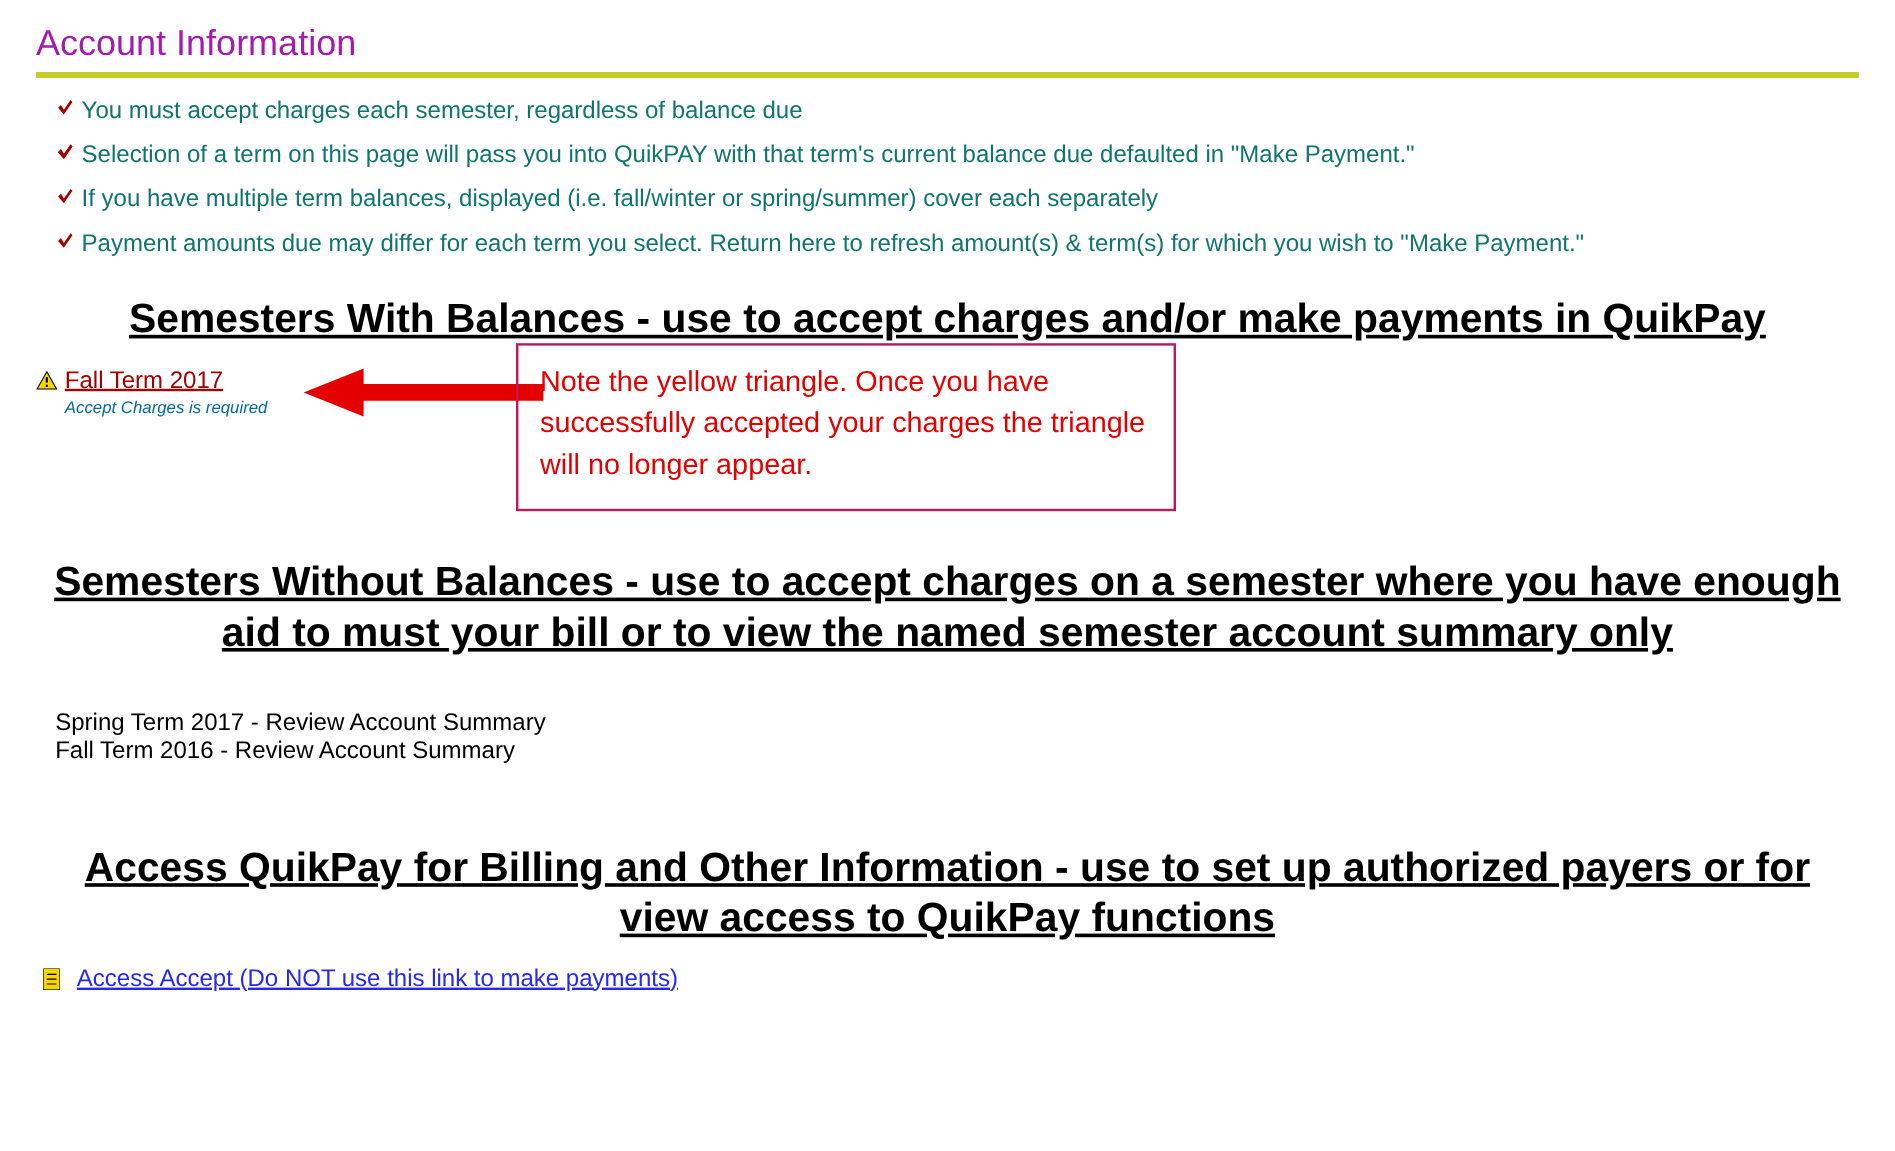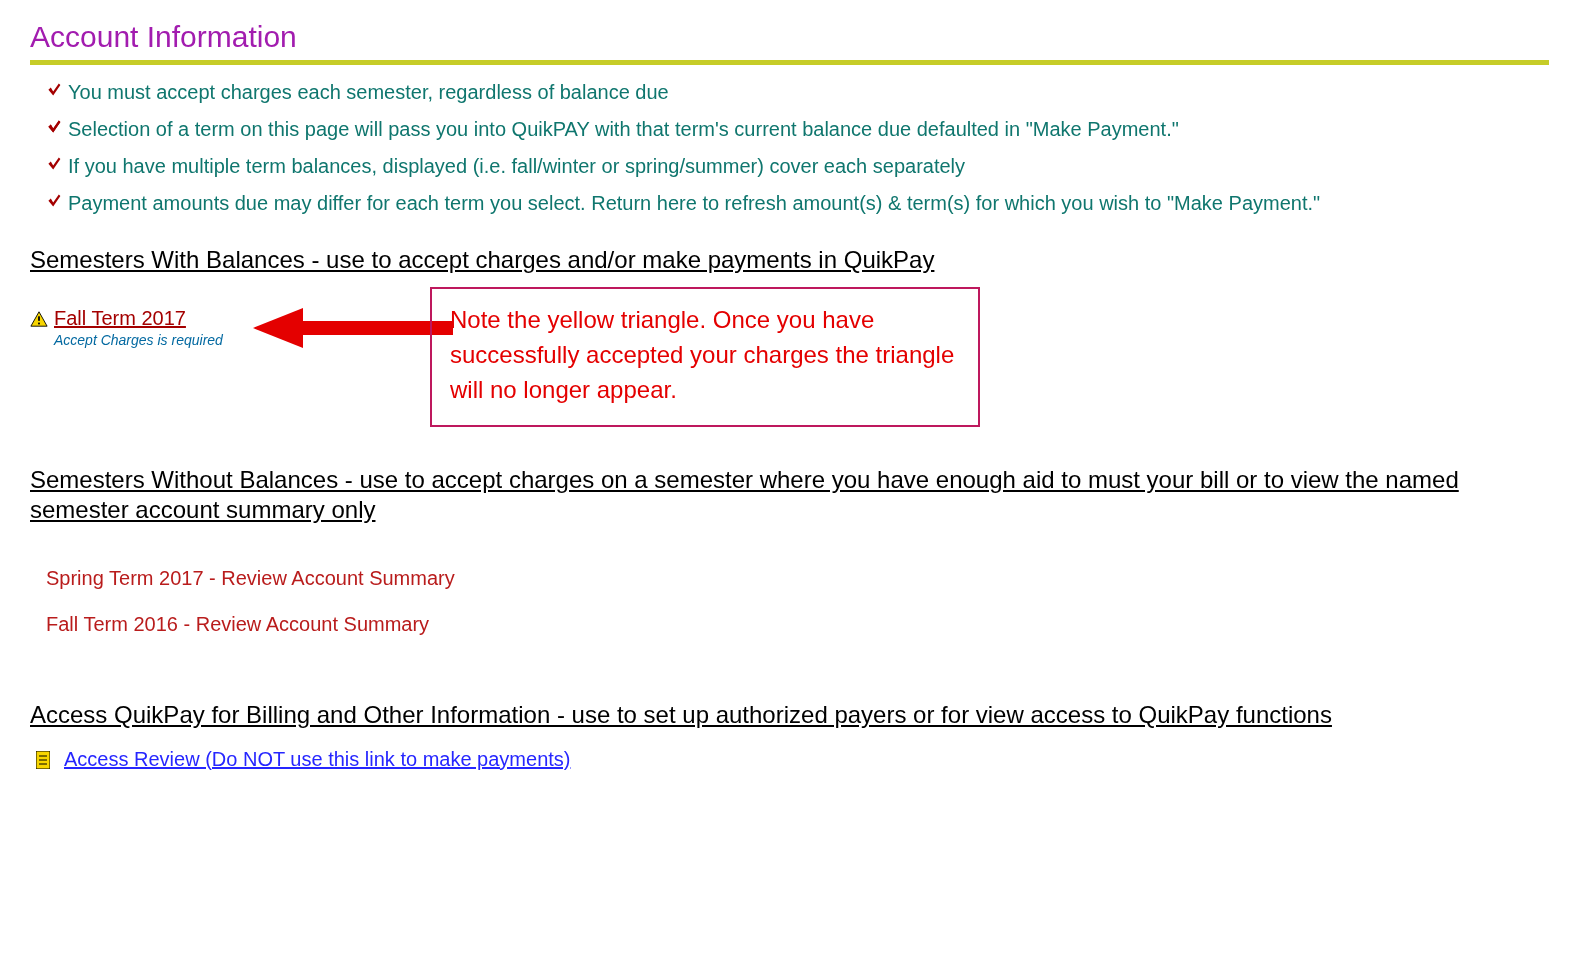--- a/index.html
+++ b/index.html
@@ -37,31 +37,32 @@
   .check-icon {
     position: absolute;
     left: 0;
     top: 2px;
     width: 16px;
     height: 16px;
     color: #a40000;
   }
   .check-icon svg { display: block; }
   h2.section-heading {
-    font-size: 24px;
-    font-weight: 400;
+    font-size: 34px;
+    font-weight: 700;
     text-decoration: underline;
     margin: 28px 0 18px 0;
     line-height: 1.25;
+    text-align: center;
   }
   .term-row {
     display: flex;
     align-items: flex-start;
     position: relative;
-    margin: 32px 0 0 0;
+    margin: 18px 0 0 0;
     min-height: 130px;
   }
   .term-block {
     display: flex;
     flex-direction: column;
     margin-left: 0;
   }
   .term-line {
     display: flex;
     align-items: center;
@@ -96,24 +97,24 @@
     padding: 14px 18px 18px 18px;
     color: #e40000;
     font-size: 24px;
     line-height: 1.45;
   }
   .blue-links {
     margin: 42px 0 0 16px;
   }
   .blue-links a {
     display: block;
-    color: #b91c1c;
+    color: #000000;
     font-size: 20px;
     text-decoration: none;
-    margin: 23px 0;
+    margin: 1px 0;
   }
   .quikpay-row {
     display: flex;
     align-items: center;
     margin: 18px 0 0 6px;
   }
   .doc-icon {
     width: 14px;
     height: 18px;
     margin-right: 14px;
@@ -211,14 +212,14 @@
 
 <div class="quikpay-row">
   <span class="doc-icon">
     <svg viewBox="0 0 14 18" width="14" height="18">
       <rect x="0" y="0" width="14" height="18" fill="#f7d500" stroke="#000" stroke-width="1"></rect>
       <line x1="3" y1="5" x2="11" y2="5" stroke="#000" stroke-width="1"></line>
       <line x1="3" y1="9" x2="11" y2="9" stroke="#000" stroke-width="1"></line>
       <line x1="3" y1="13" x2="11" y2="13" stroke="#000" stroke-width="1"></line>
     </svg>
   </span>
-  <a href="#" class="quikpay-link">Access Review (Do NOT use this link to make payments)</a>
+  <a href="#" class="quikpay-link">Access Accept (Do NOT use this link to make payments)</a>
 </div>
 
 </body></html>

